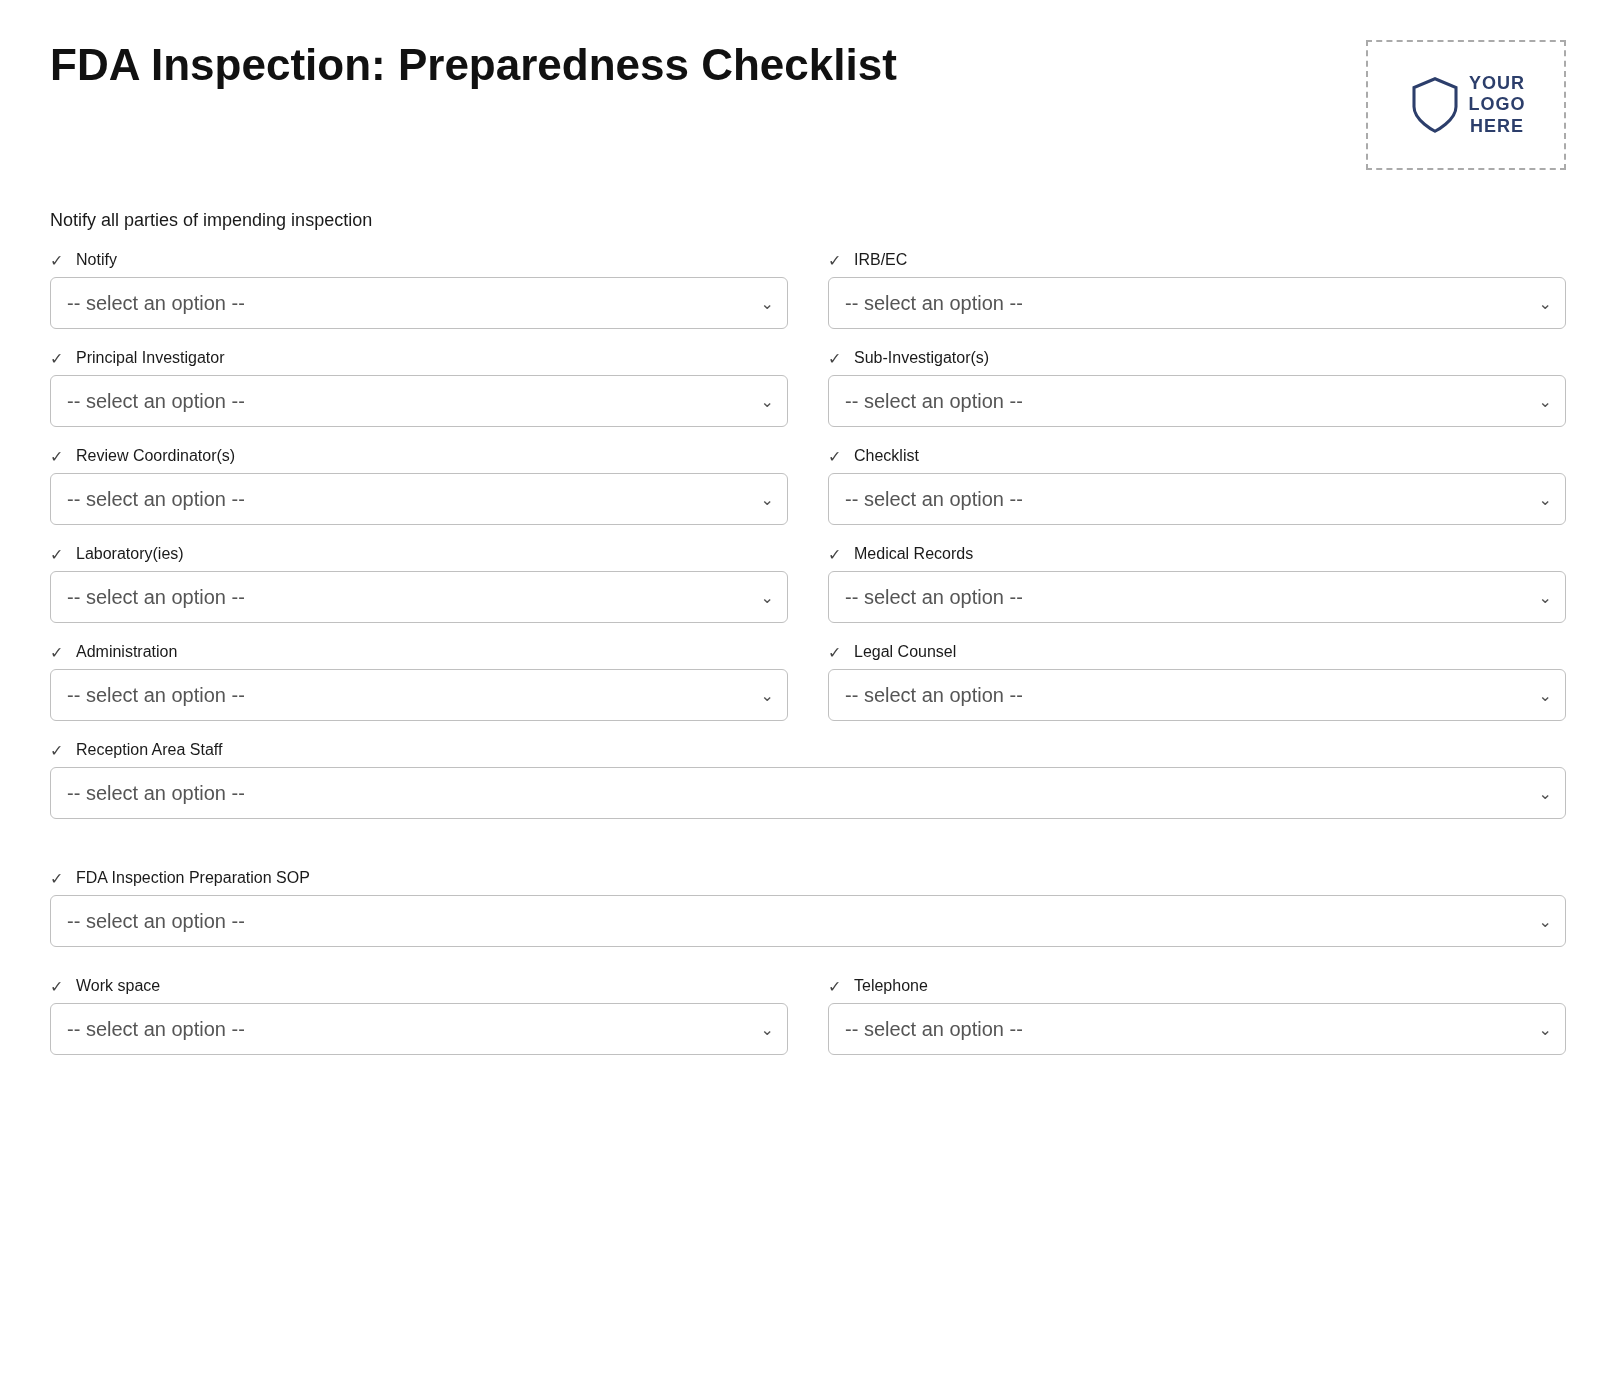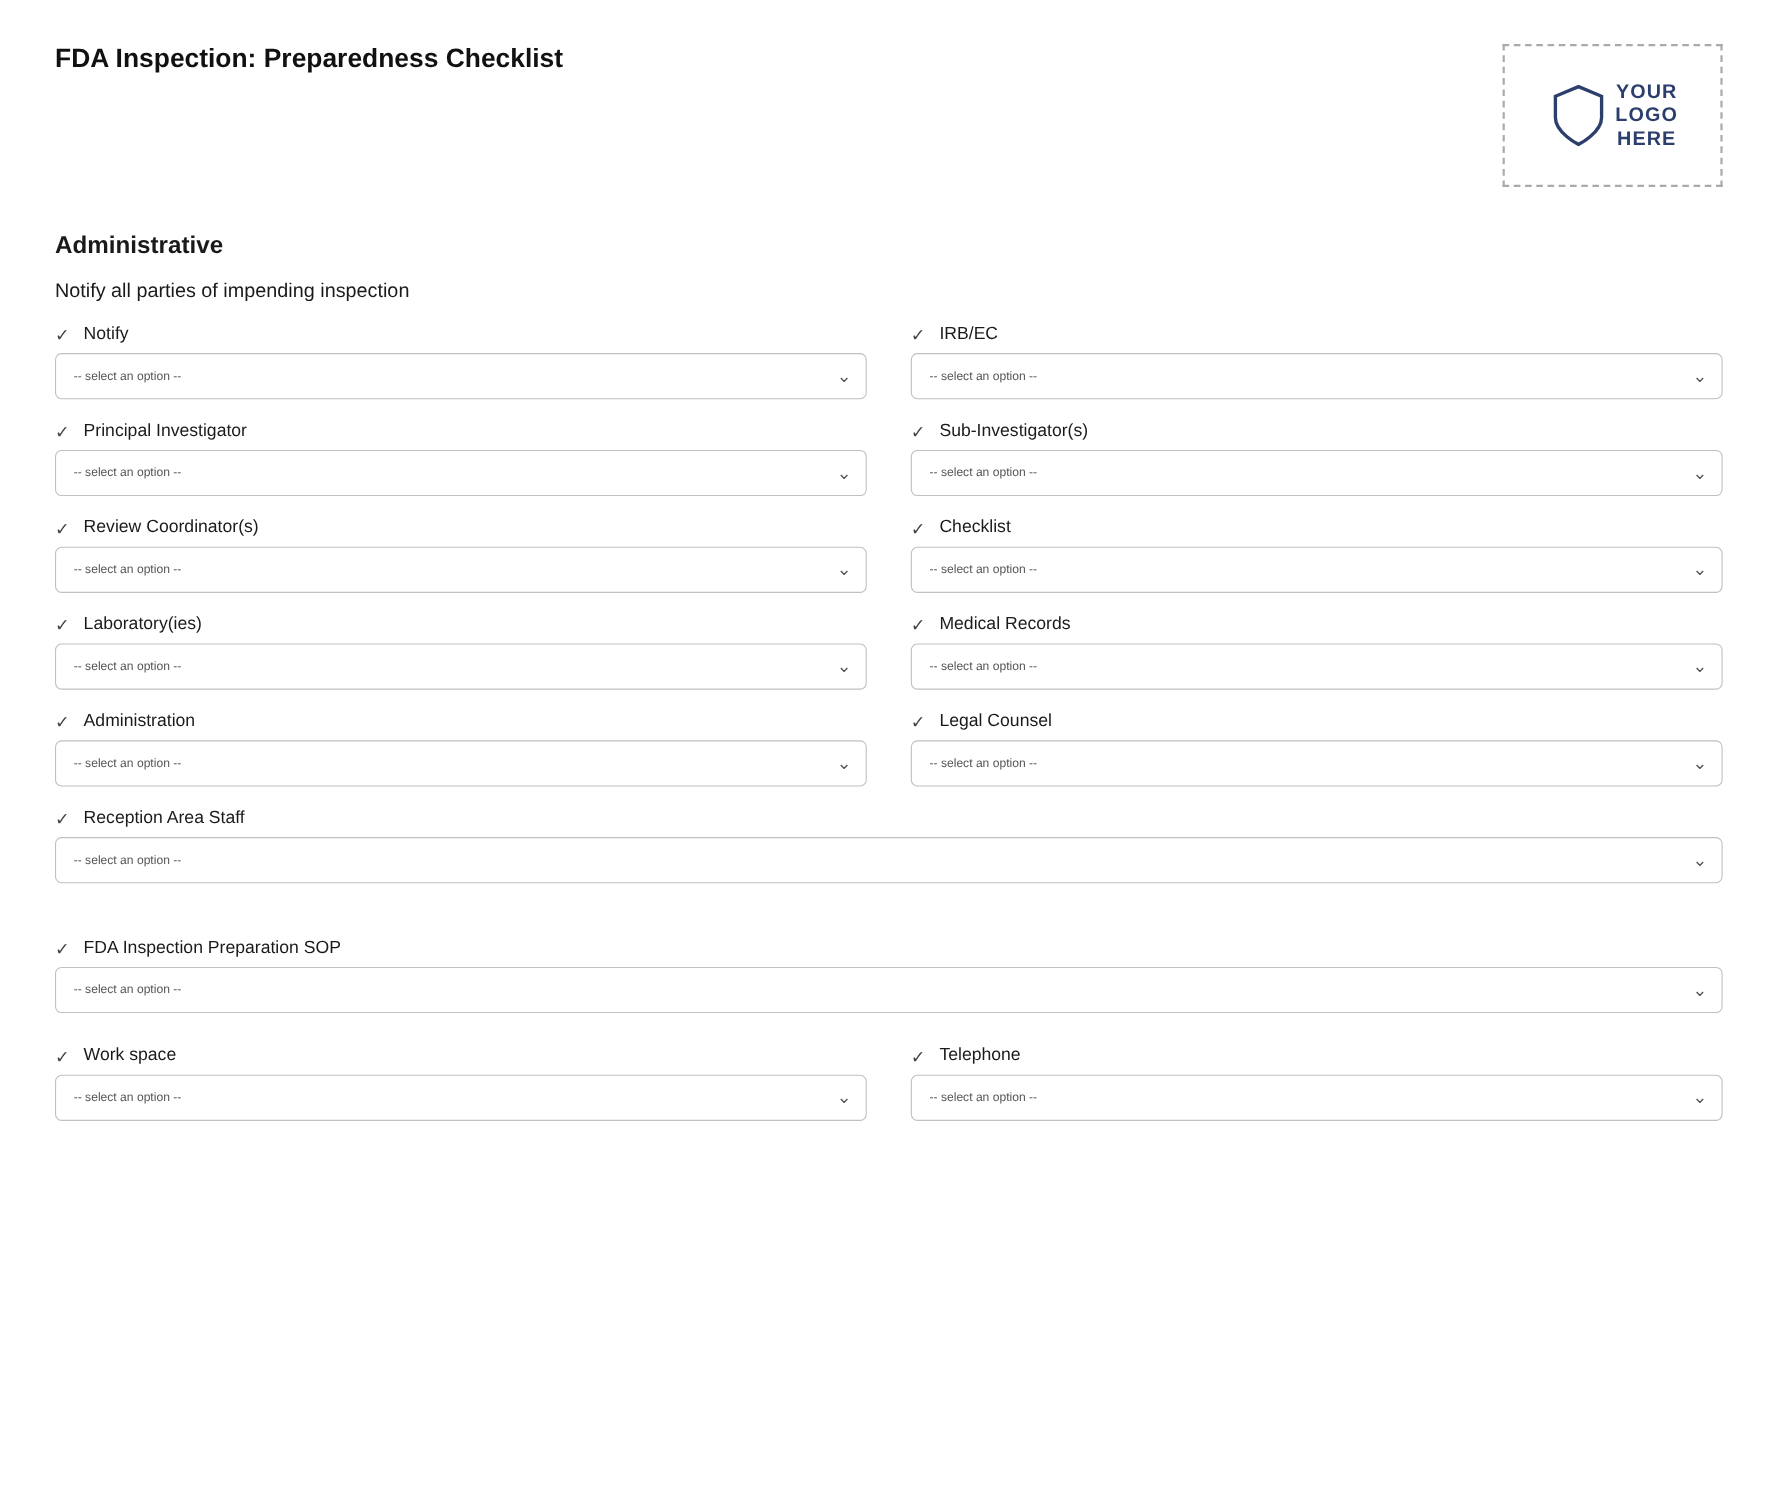--- a/index.html
+++ b/index.html
@@ -14,21 +14,21 @@
       padding: 40px 50px;
       max-width: 1616px;
     }
     .header-row {
       display: flex;
       justify-content: space-between;
       align-items: flex-start;
       margin-bottom: 40px;
     }
     .page-title {
-      font-size: 24px;
+      font-size: 44px;
       font-weight: 700;
       color: #111;
     }
     .logo-placeholder {
       border: 2px dashed #aaa;
       width: 200px;
       height: 130px;
       display: flex;
       flex-direction: row;
       align-items: center;
@@ -82,21 +82,21 @@
       height: 18px;
       color: #444;
     }
     .select-wrapper {
       position: relative;
       width: 100%;
     }
     .select-field {
       width: 100%;
       padding: 14px 48px 14px 16px;
-      font-size: 11px;
+      font-size: 20px;
       color: #555;
       border: 1.5px solid #c0c0c0;
       border-radius: 6px;
       appearance: none;
       background: #fff;
       cursor: pointer;
       outline: none;
     }
     .select-arrow {
       position: absolute;
@@ -125,21 +125,20 @@
   <h1 class="page-title">FDA Inspection: Preparedness Checklist</h1>
   <div class="logo-placeholder">
     <svg viewBox="0 0 56 64" fill="none" xmlns="http://www.w3.org/2000/svg">
       <path d="M28 2 L52 12 L52 34 C52 50 28 62 28 62 C28 62 4 50 4 34 L4 12 Z" stroke="#2c3e6b" stroke-width="3.5" fill="none"></path>
     </svg>
     <div class="logo-text">YOUR<br>LOGO<br>HERE</div>
   </div>
 </div>
 
 <div>
-  <h2 class="section-title">Administrative</h2>
 
   <div>
     <h3 class="subsection-title">Notify all parties of impending inspection</h3>
     <div class="two-col">
 
       <div class="field-group">
         <div class="field-label">
           <span class="chevron-icon">✓</span>
           <span>Notify</span>
         </div>

